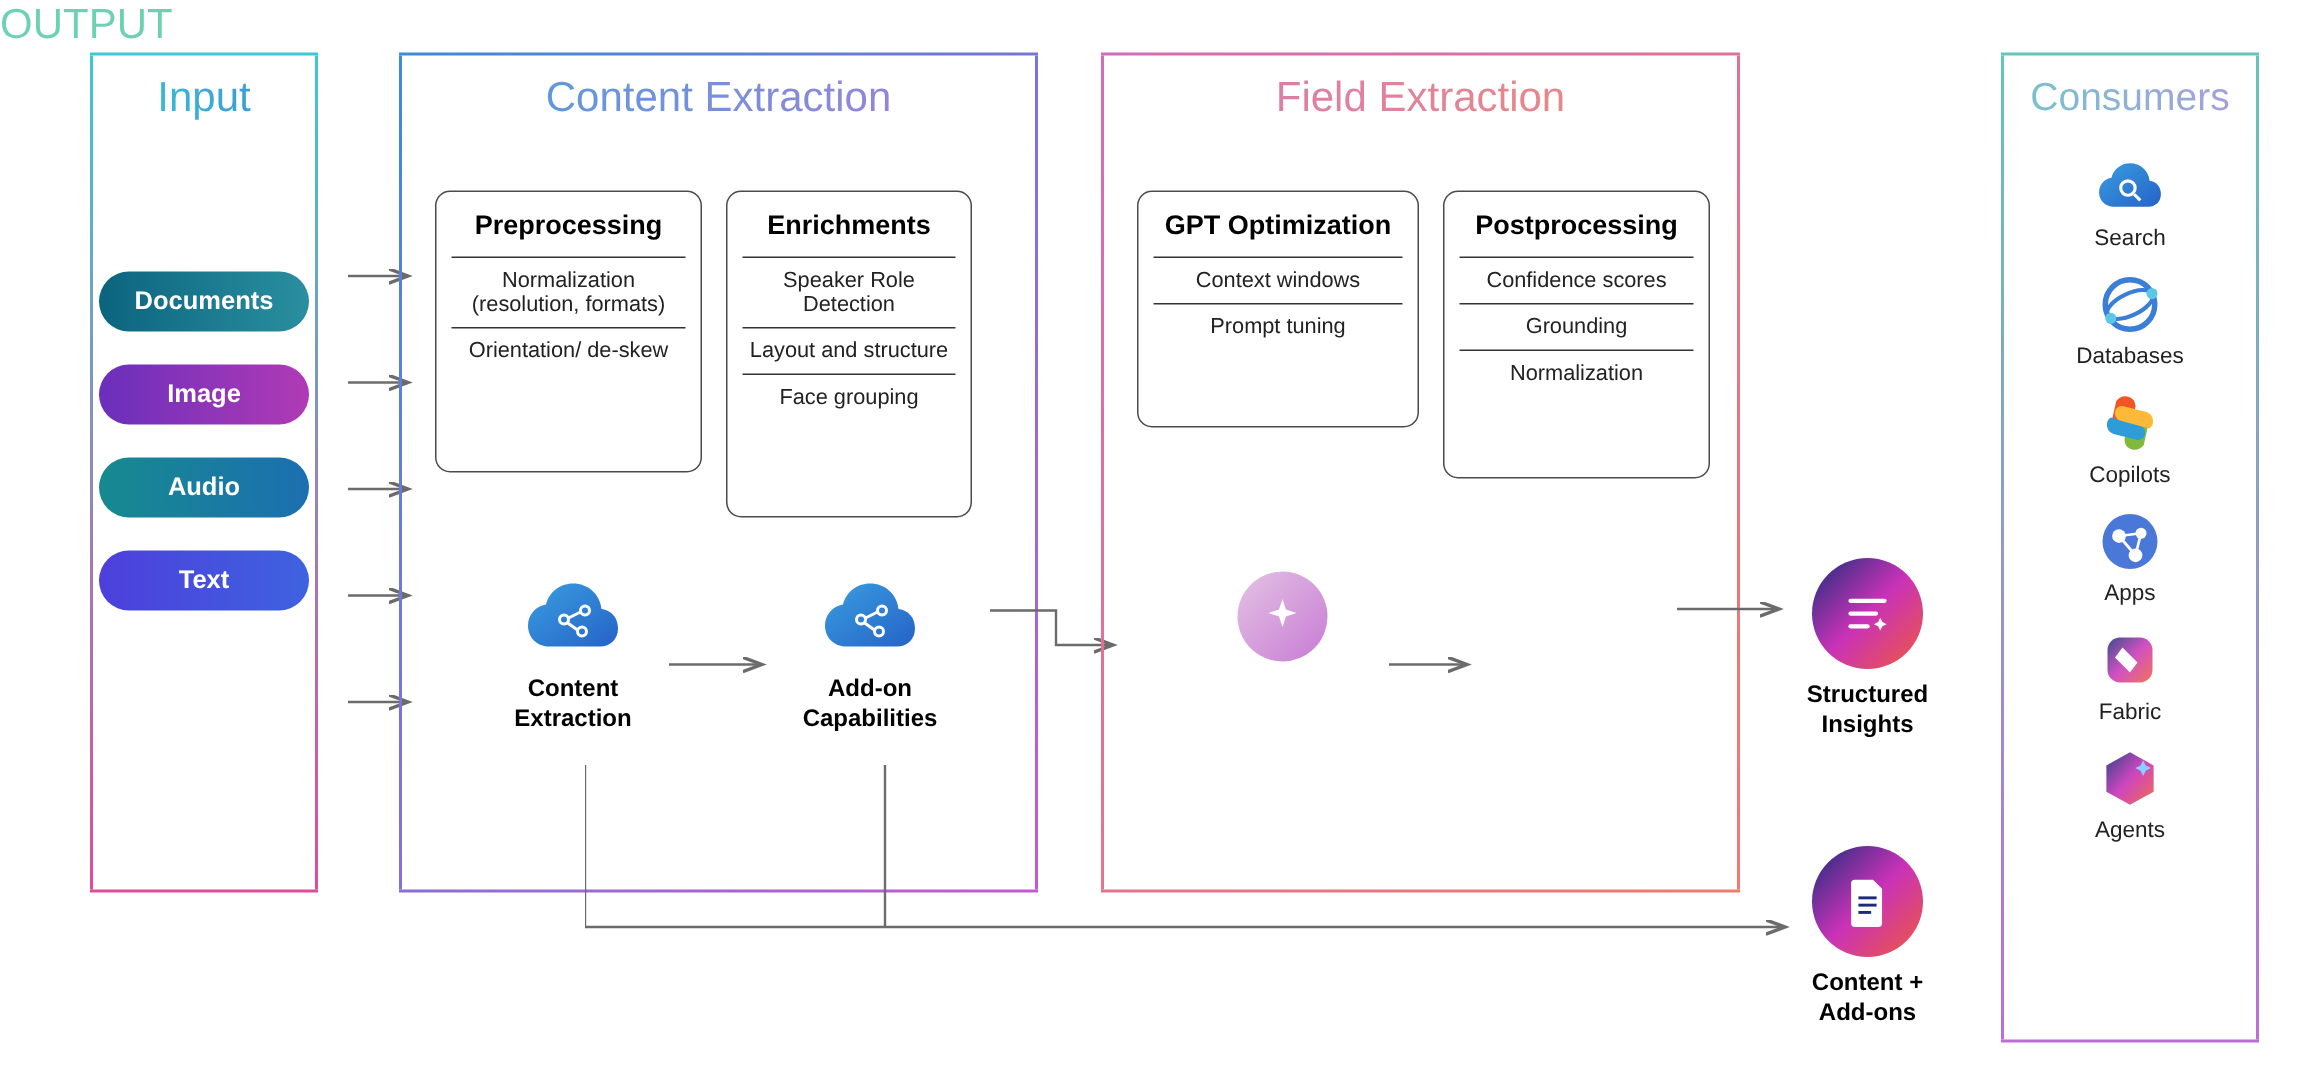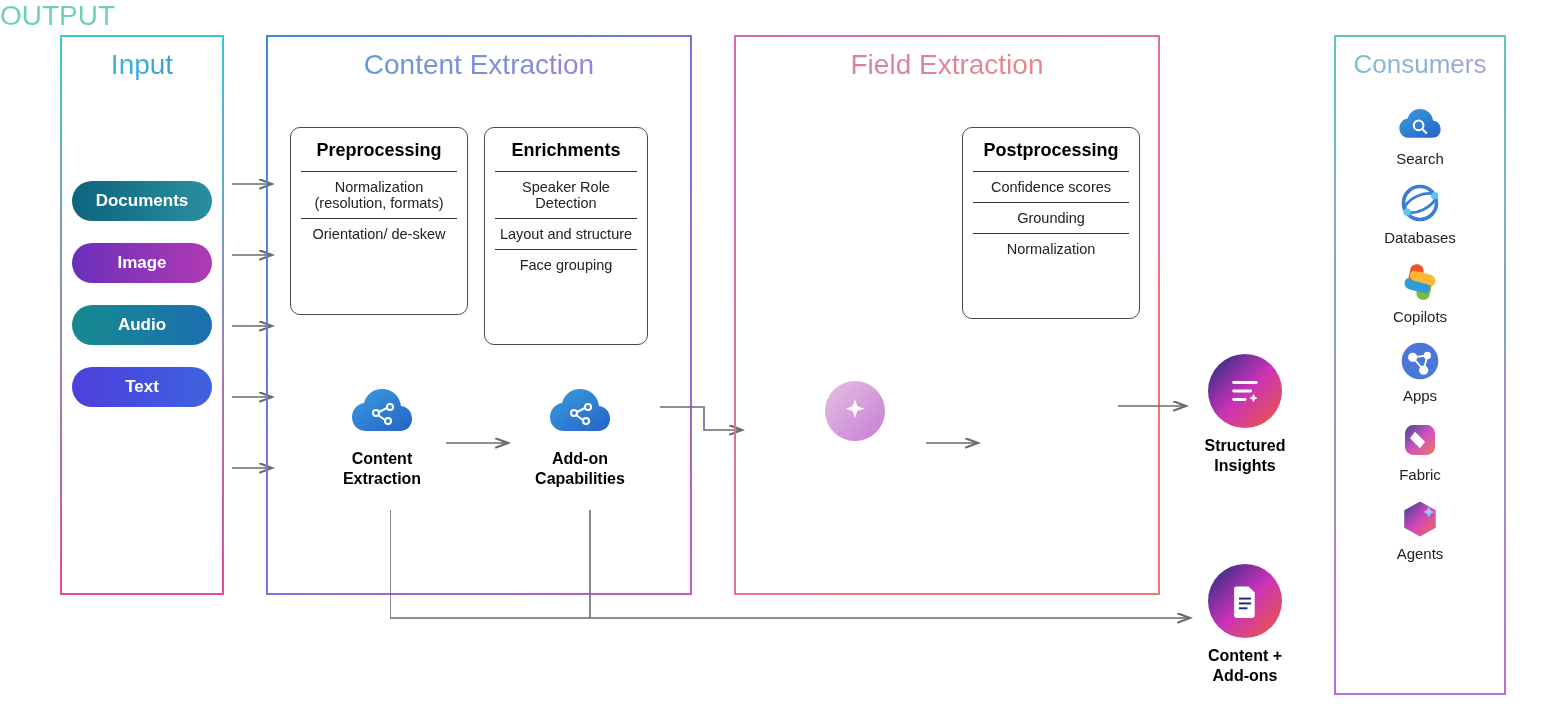--- a/index.html
+++ b/index.html
@@ -2,21 +2,21 @@
 <html><head>
 <meta charset="utf-8">
 <style>
 * { margin: 0; padding: 0; box-sizing: border-box; font-family: 'Segoe UI', Tahoma, sans-serif; }
 body { background: #fff; width: 1548px; height: 710px; position: relative; }
 
 .panel { position: absolute; border-radius: 18px; border: 2px solid; }
 .panel-title { font-size: 28px; font-weight: 500; text-align: center; padding: 12px 0 8px; }
 
 
-#input { left: 60px; top: 35px; width: 164px; height: 560px; border-image: linear-gradient(180deg,#3bc9d4,#e24a9a) 1; border-radius:18px; }
+#input { left: 60px; top: 35px; width: 152px; height: 560px; border-image: linear-gradient(180deg,#3bc9d4,#e24a9a) 1; border-radius:18px; }
 #input .panel-title { background: linear-gradient(90deg,#3bc9d4,#3a8dd8); -webkit-background-clip: text; background-clip: text; color: transparent; }
 .pill { margin: 22px auto; width: 140px; height: 40px; border-radius: 30px; color: #fff; font-weight: 600; font-size: 17px; display:flex; align-items:center; justify-content:center; }
 .pill-documents { background: linear-gradient(90deg,#0b647e,#2a8fa0); margin-top: 92px; }
 .pill-image { background: linear-gradient(90deg,#6a2fbb,#b13ab4); }
 .pill-video { background: linear-gradient(90deg,#c831a0,#eb5c62); }
 .pill-audio { background: linear-gradient(90deg,#168a8f,#1c6fb0); }
 .pill-text { background: linear-gradient(90deg,#4d3fdc,#3e62df); }
 
 
 #content { left: 266px; top: 35px; width: 426px; height: 560px; border-image: linear-gradient(135deg,#3c8bdc,#c45ad0) 1; }
@@ -140,20 +140,25 @@
     </svg>
 </div>
 
 <svg class="arrow" style="left:660px;top:400px;width:90px;height:40px">
   <path d="M0 7 L44 7 L44 30 L82 30" marker-end="url(#ah)"></path>
 </svg>
 
 <div id="field" class="panel">
   <div class="panel-title">Field Extraction</div>
 
+  <div class="sub-box" style="left:22px;top:90px;width:188px;height:158px">
+    <div class="sub-title">GPT Optimization</div>
+    <div class="sub-item">Context windows</div>
+    <div class="sub-item">Prompt tuning</div>
+  </div>
   <div class="sub-box" style="left:226px;top:90px;width:178px;height:192px">
     <div class="sub-title">Postprocessing</div>
     <div class="sub-item">Confidence scores</div>
     <div class="sub-item">Grounding</div>
     <div class="sub-item">Normalization</div>
   </div>
 
   <div class="node" style="left:54px;top:344px;width:130px">
     <div class="node-circle" style="background:url(#pinkGrad);background:linear-gradient(135deg,#e3c2e4,#c87bd4)">
       <svg width="28" height="28" viewBox="0 0 24 24">
@@ -164,21 +169,21 @@
   <svg class="arrow" style="left:190px;top:400px;width:60px;height:12px">
       <line x1="0" y1="6" x2="52" y2="6" marker-end="url(#ah)"></line>
     </svg>
 </div>
 
 <svg class="arrow" style="left:1118px;top:400px;width:76px;height:12px">
     <line x1="0" y1="6" x2="68" y2="6" marker-end="url(#ah)"></line>
   </svg>
 
 <div id="output">OUTPUT</div>
-<div class="node" style="left:1190px;top:354px;width:110px">
+<div class="node" style="left:1190px;top:372px;width:110px">
   <div class="node-circle" style="background:linear-gradient(135deg,#1b2d7a,#c932b8,#f05a3c);width:74px;height:74px">
     <svg width="34" height="34" viewBox="0 0 24 24">
         <g stroke="#fff" stroke-width="2" stroke-linecap="round">
           <line x1="4" y1="6" x2="20" y2="6"></line>
           <line x1="4" y1="12" x2="16" y2="12"></line>
           <line x1="4" y1="18" x2="12" y2="18"></line>
         </g>
         <path fill="#fff" d="M18 14l1 2 2 1-2 1-1 2-1-2-2-1 2-1z"></path>
       </svg>
   </div>

